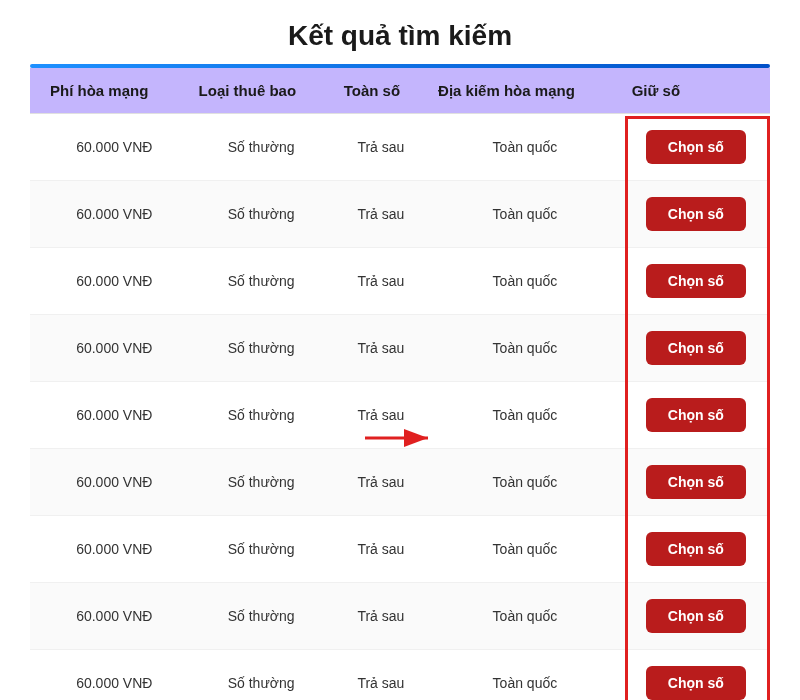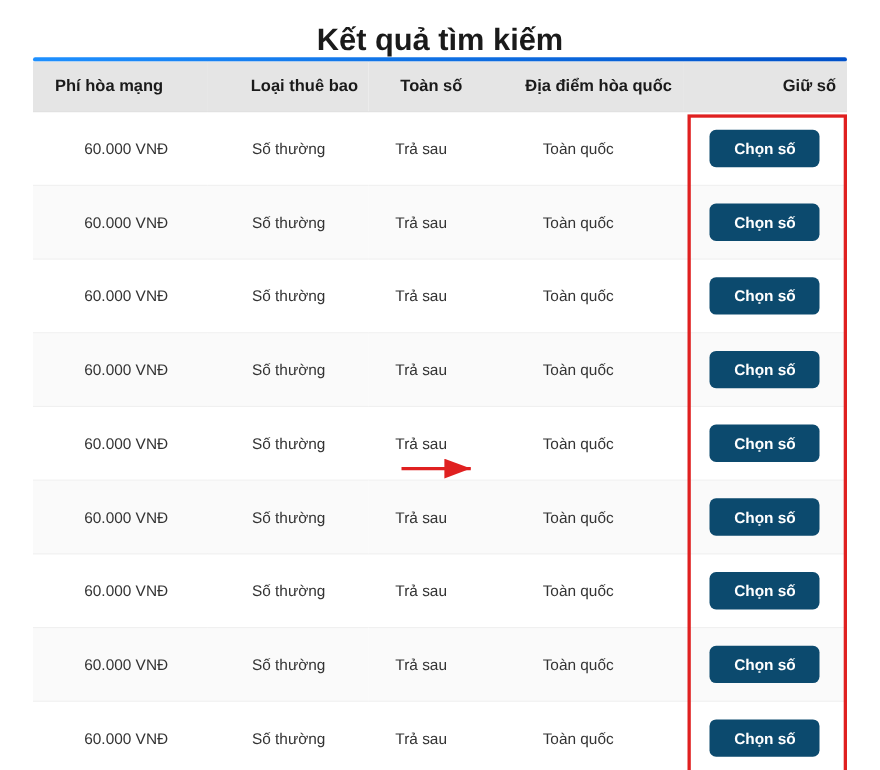--- a/index.html
+++ b/index.html
@@ -16,20 +16,21 @@
       display: flex;
       flex-direction: column;
       align-items: center;
       padding: 20px 30px;
     }
 
     .page-title {
       font-size: 28px;
       font-weight: bold;
       color: #1a1a1a;
+      margin-bottom: 12px;
       text-align: left;
     }
 
     .title-underline {
       width: 100%;
       height: 4px;
       background: linear-gradient(to right, #1e90ff, #0050c8);
       border-radius: 2px;
       margin-bottom: 0;
     }
@@ -38,26 +39,26 @@
       width: 100%;
       position: relative;
     }
 
     table {
       width: 100%;
       border-collapse: collapse;
     }
 
     thead tr {
-      background: #e5e5e5;
+      background: #c4b5fd;
     }
 
     thead th {
       padding: 14px 10px;
-      text-align: right;
+      text-align: left;
       font-size: 15px;
       font-weight: 600;
       color: #1a1a1a;
       border-bottom: 1px solid #e0e0e0;
     }
 
     thead th:first-child {
       text-align: left;
       padding-left: 20px;
     }
@@ -80,21 +81,21 @@
       font-size: 14px;
       color: #333333;
     }
 
     tbody td:first-child {
       text-align: center;
       padding-left: 20px;
     }
 
     .btn-chon-so {
-      background: #0c4a6e;
+      background: #b91c1c;
       color: #ffffff;
       border: none;
       border-radius: 6px;
       padding: 9px 22px;
       font-size: 14px;
       font-weight: 600;
       cursor: pointer;
       white-space: nowrap;
     }
 
@@ -140,21 +141,21 @@
     </defs>
     <line x1="5" y1="15" x2="68" y2="15" stroke="#e02020" stroke-width="3" marker-end="url(#arrowhead)"></line>
   </svg>
 
   <table>
     <thead>
       <tr>
         <th>Phí hòa mạng</th>
         <th>Loại thuê bao</th>
         <th>Toàn số</th>
-        <th>Địa điểm hòa quốc</th>
+        <th>Địa kiếm hòa mạng</th>
         <th>Giữ số</th>
       </tr>
     </thead>
     <tbody id="table-body">
     <tr>
           <td>60.000 VNĐ</td>
           <td>Số thường</td>
           <td>Trả sau</td>
           <td>Toàn quốc</td>
           <td><button class="btn-chon-so">Chọn số</button></td>

